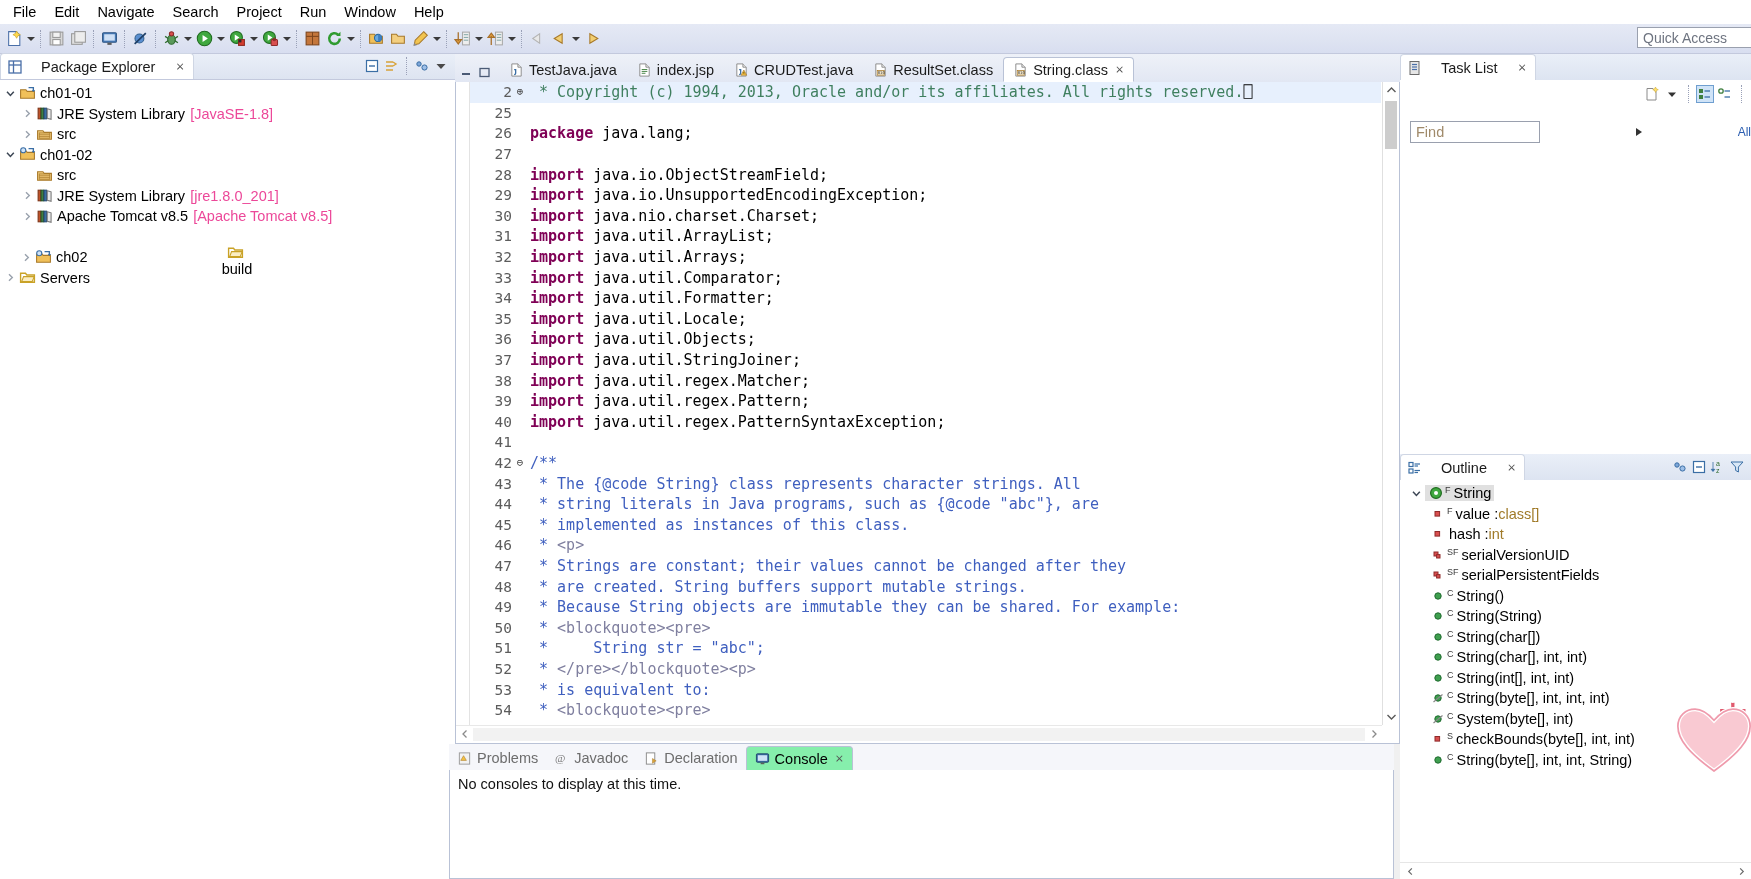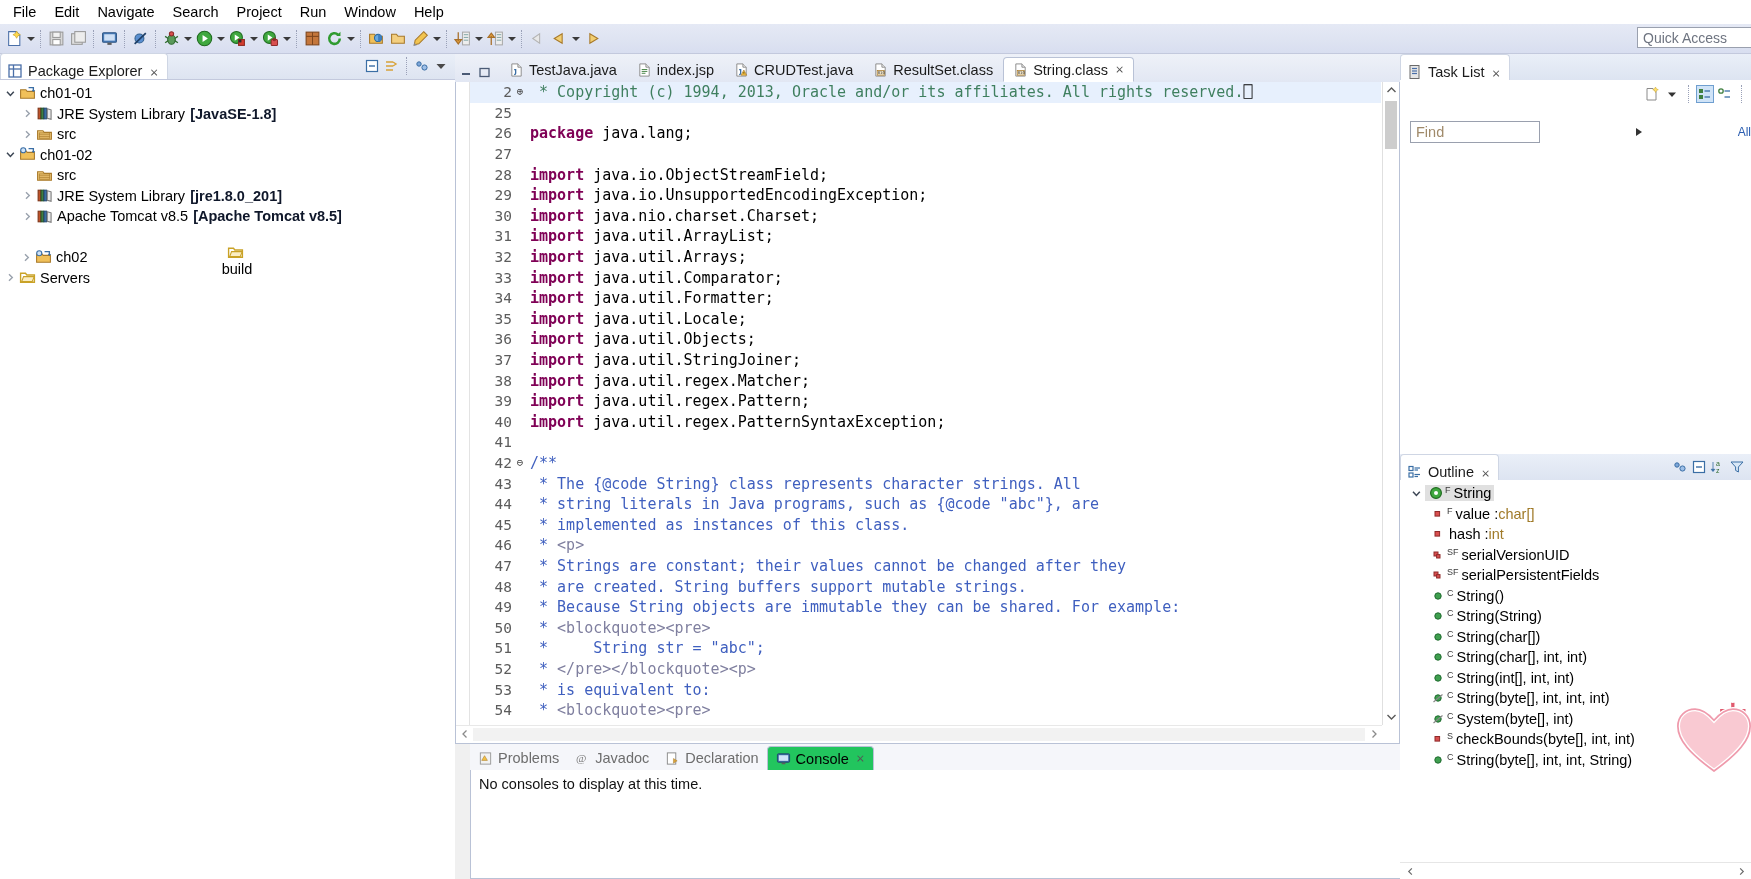--- a/index.html
+++ b/index.html
@@ -68,21 +68,21 @@
   }
 
   
   .view { position:absolute; background:#fff; }
   .view-tabbar {
     height:26px; position:relative;
     background: linear-gradient(to bottom,#ffffff,#eef1f9);
     display:flex; align-items:flex-end;
   }
   .view-tab {
-    height:26px; display:flex; align-items:flex-end; gap:5px;
+    height:26px; display:flex; align-items:center; gap:18px;
     padding:0 8px 0 6px; font-size:14.5px;
     background:#fff; color:#1b1b1b;
     border-top:1px solid #cfd6e4;
     border-left:1px solid #cfd6e4;
     border-right:1px solid #cfd6e4;
     border-radius:4px 4px 0 0;
     position:relative; white-space:nowrap;
   }
   .view-tab.active { background:#fff; }
   .tab-close {
@@ -109,21 +109,21 @@
     height:20.5px; display:flex; align-items:center;
     white-space:nowrap; cursor:default; padding-left:2px;
   }
   .twisty {
     width:17px; height:20px; display:flex;
     align-items:center; justify-content:center; flex:0 0 17px;
   }
   .twisty svg { display:block; }
   .tree-ico { width:17px;height:17px; margin-right:4px; flex:0 0 17px; }
   .tree-label { color:#000; }
-  .tree-sub { color:#0f172a;font-weight:bold; }
+  .tree-sub { color:#ec4899; }
 
   
   #editor-area { left:455px; top:0; width:945px; height:690px; background:#f3f5fa; }
   .editor-tabbar {
     height:28px; position:relative; display:flex; align-items:flex-end;
     background:linear-gradient(to bottom,#eef1f8,#e2e7f3);
   }
   .minmax {
     display:flex; align-items:center; gap:6px;
     padding:0 8px 4px 6px;
@@ -183,28 +183,28 @@
   }
   .h-scroll {
     position:absolute; left:0; right:17px; bottom:0; height:18px;
     background:#fff; border-top:1px solid #e8e8e8;
     display:flex; align-items:center; justify-content:space-between;
   }
   .h-track { position:absolute; left:17px; right:17px; top:2px; bottom:2px;
      background:#f2f2f2; }
 
   
-  #bottom-panel { left:470px; top:690px; width:945px; height:135px; background:#f5f6fa; }
+  #bottom-panel { left:449px; top:690px; width:945px; height:135px; background:#f5f6fa; }
   .bp-tabbar { height:26px; display:flex; align-items:flex-end; }
   .bp-tab {
     height:24px; display:flex; align-items:center; gap:5px;
     padding:0 8px; font-size:14.5px; color:#6d6d6d; white-space:nowrap;
     border-radius:4px 4px 0 0;
   }
-  .bp-tab.active { background:#22c55e; color:#000;
+  .bp-tab.active { background:#86efac; color:#000;
     border:1px solid #b9c2d6; border-bottom:none; }
   .bp-body { position:absolute; left:0; top:26px; right:0; bottom:0;
      background:#fff; border:1px solid #b9c2d6; border-top:none;
      padding:6px 8px; font-size:14.5px; color:#111; }
 
   
   #task-list { left:1400px; top:0; width:351px; height:400px; background:#fff; }
   #task-list .view-tabbar { background:linear-gradient(to bottom,#eaeff8,#dde4f1); }
   .tl-toolbar {
     height:27px; display:flex; align-items:center; justify-content:flex-end;
@@ -873,21 +873,21 @@
               <span>String</span>
             </span>
           </div>
           <div class="ol-row" style="padding-left: 30px;">
             <span style="display: flex; align-items: center;">
               <svg viewBox="0 0 16 16" class="ol-ico">
                 <rect x="5" y="5.5" width="4.6" height="4.6" fill="#d94f4f" stroke="#8f2b2b"></rect>
               </svg>
               <sup style="font-size: 9px; color: rgb(58, 58, 58); margin: -6px 3px 0px -2px;">F</sup>
               <span>value : </span>
-              <span class="ol-type">char[]</span>
+              <span class="ol-type">class[]</span>
             </span>
           </div>
           <div class="ol-row" style="padding-left: 30px;">
             <span style="display: flex; align-items: center;">
               <svg viewBox="0 0 16 16" class="ol-ico">
                 <rect x="5" y="5.5" width="4.6" height="4.6" fill="#d94f4f" stroke="#8f2b2b"></rect>
               </svg>
               <span>hash : </span>
               <span class="ol-type">int</span>
             </span>

